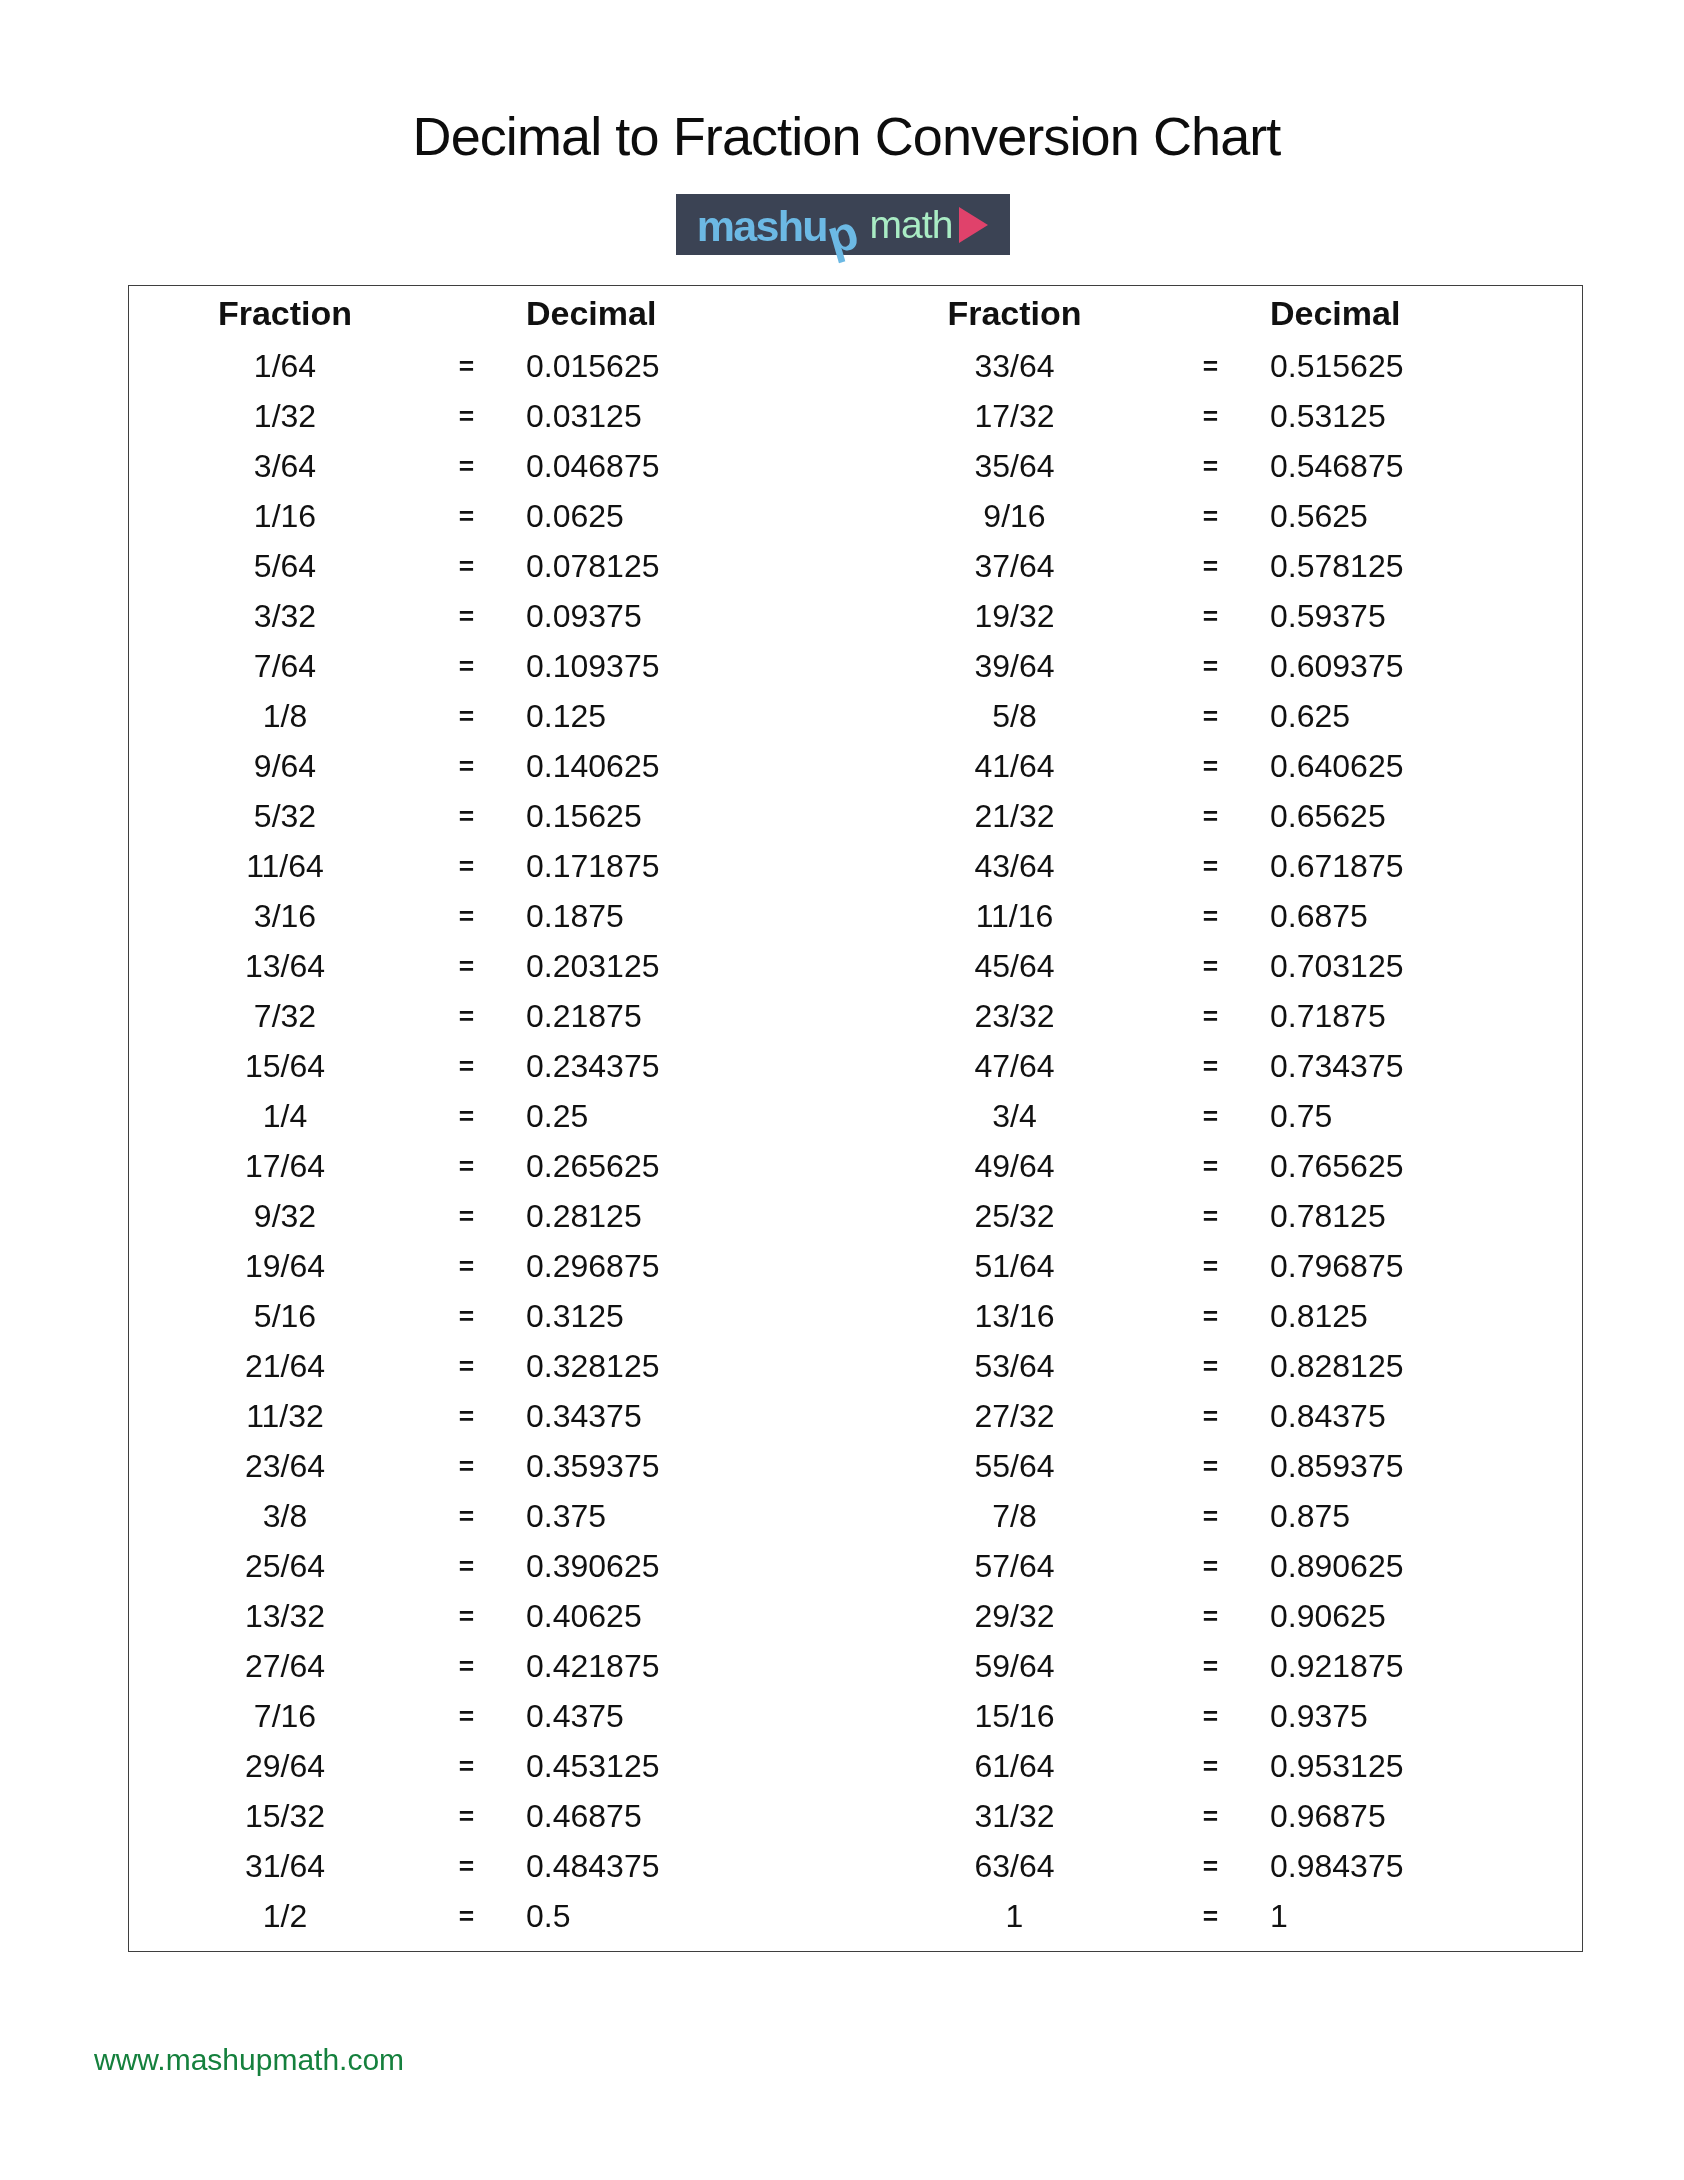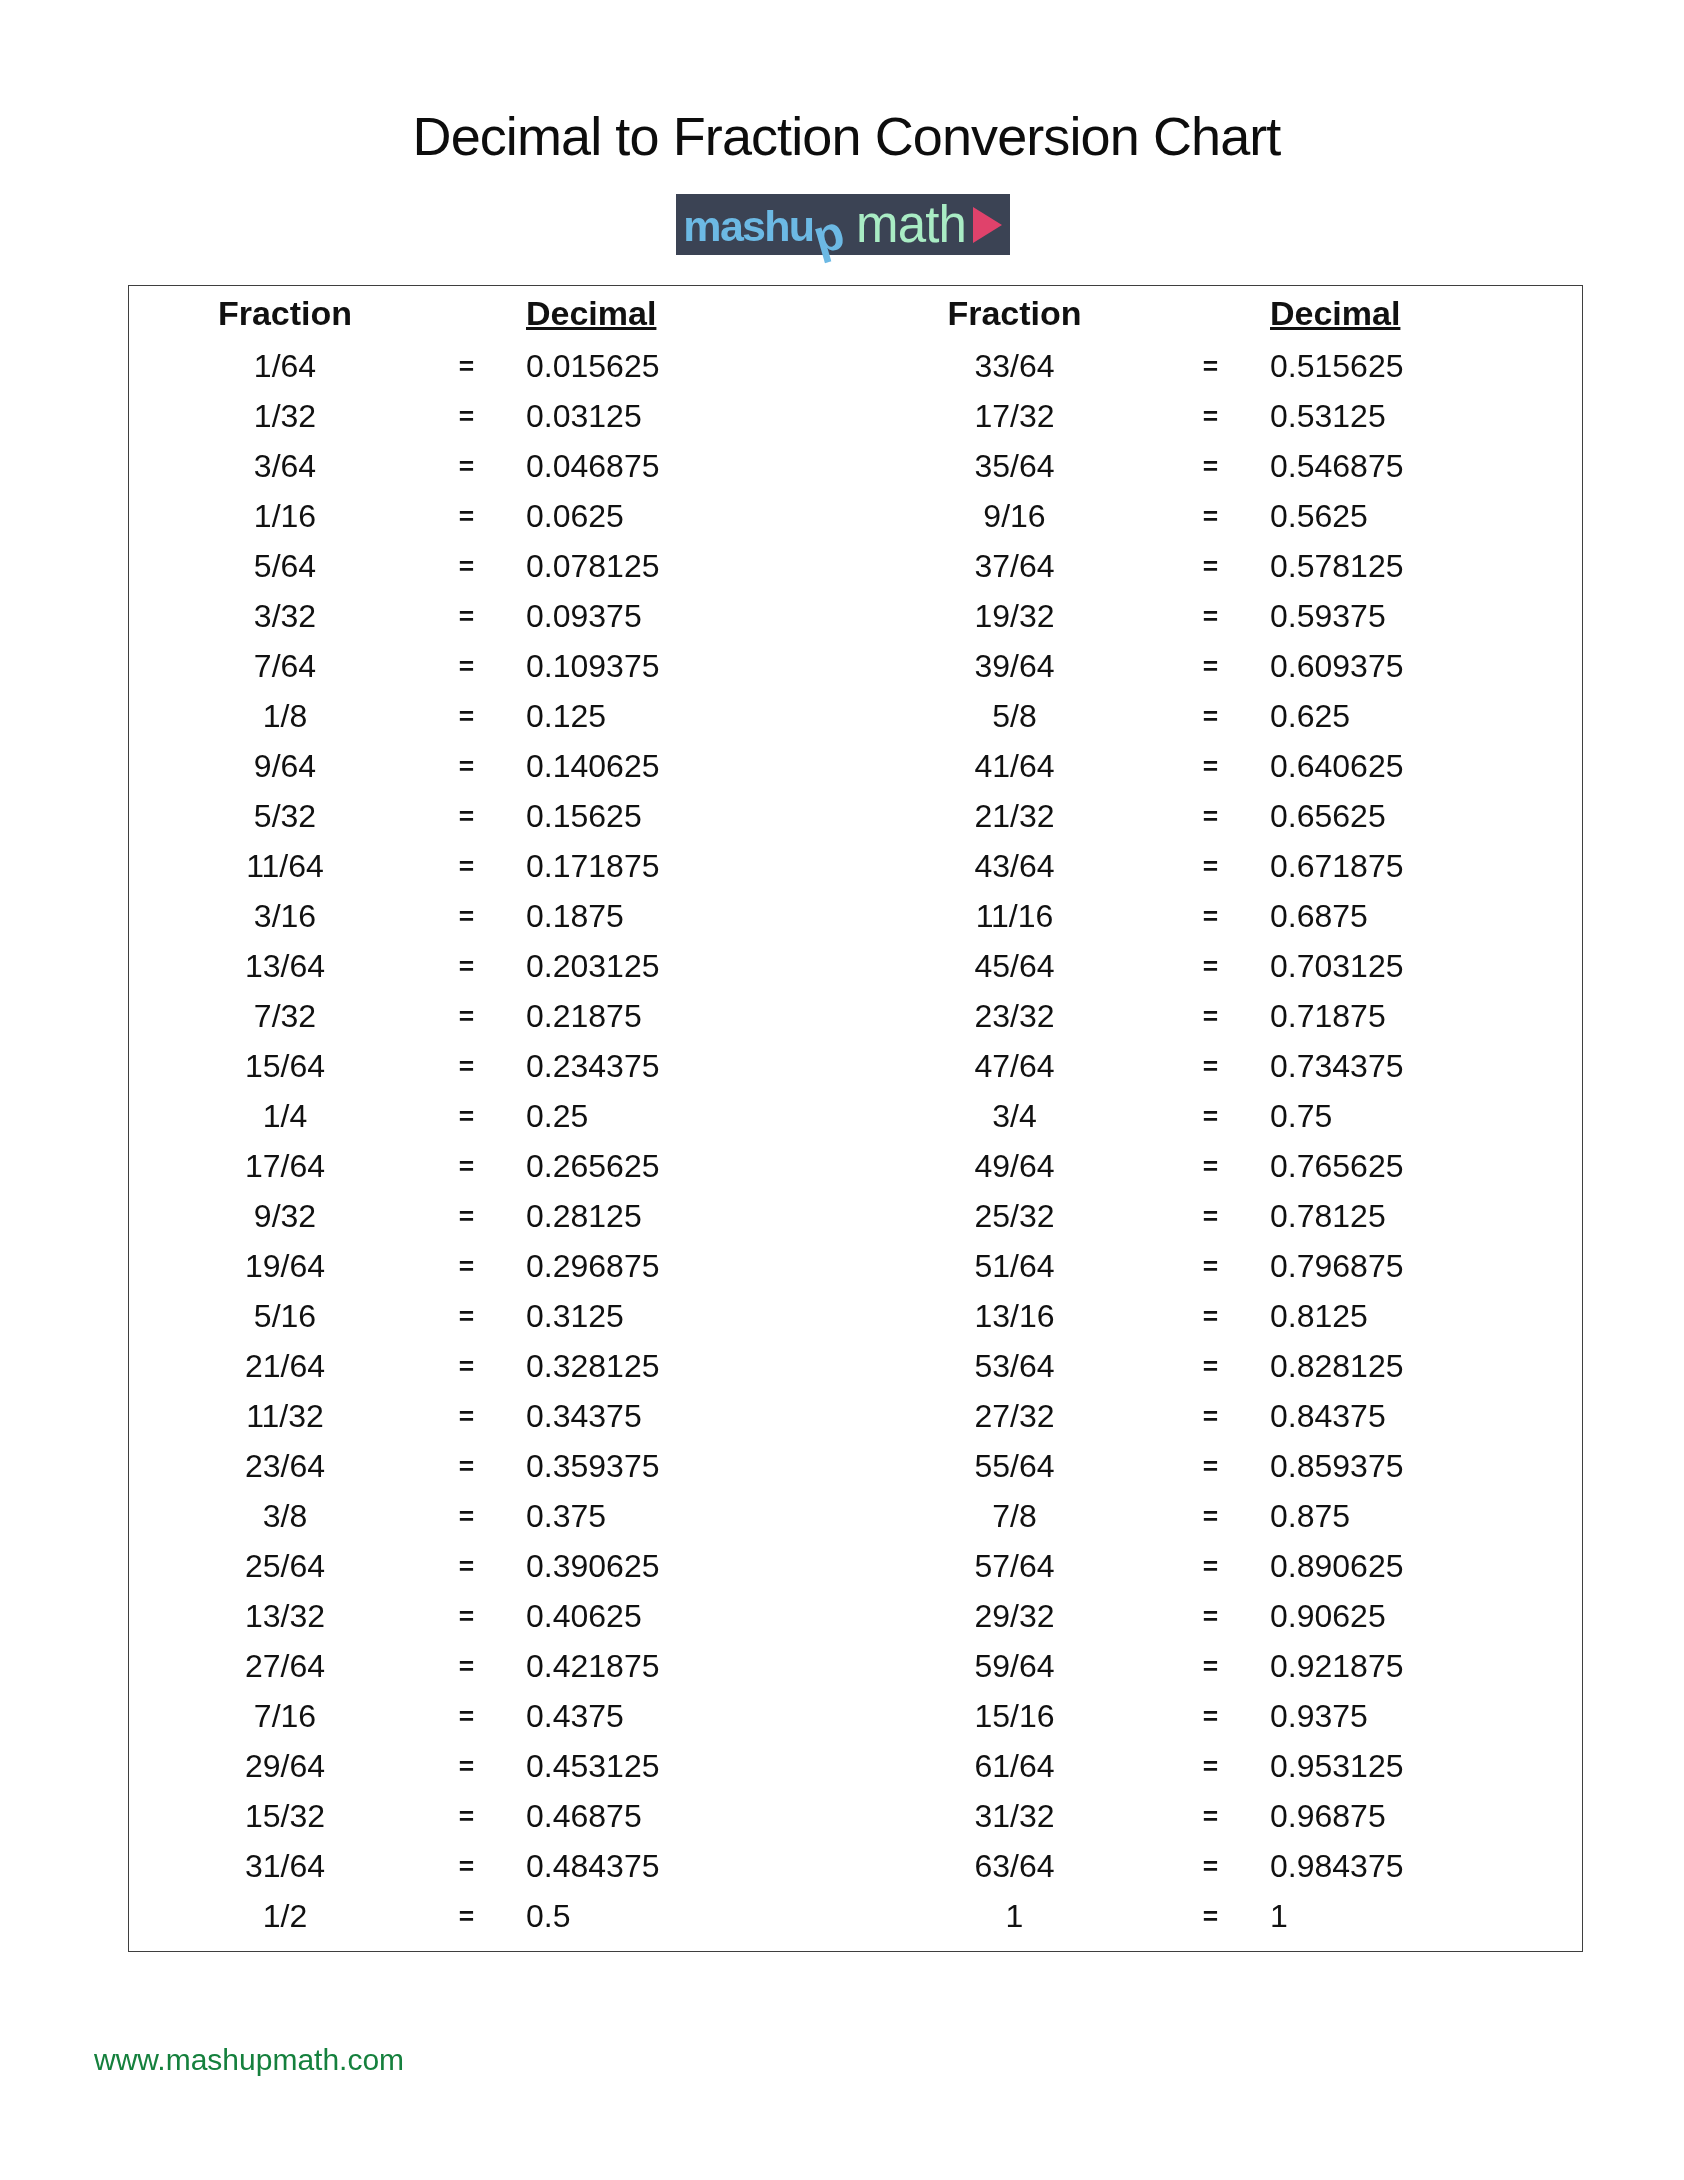--- a/index.html
+++ b/index.html
@@ -48,21 +48,21 @@
     display: inline-block;
     color: var(--logo_blue, #6cb9e4);
     font-weight: 700;
     font-size: 48px;
     line-height: 1;
     transform: rotate(-16deg) translate(-1.7px, 10.2px);
   }
   .logo .word2 {
     color: var(--logo_green, #a9ecc4);
     font-weight: 400;
-    font-size: 51px;
+    font-size: 39px;
     letter-spacing: -0.9px;
     line-height: 1;
     margin-left: 15px;
   }
   .play-triangle {
     width: 0;
     height: 0;
     border-top: 18px solid transparent;
     border-bottom: 18px solid transparent;
     border-left: 29px solid var(--logo_play, #e0426b);
@@ -86,21 +86,21 @@
   }
   .header-row {
     height: 55px;
     font-weight: 700;
     font-size: 34px;
   }
   .rows .grid-row { height: 50px; font-size: 32px; }
   .cell-frac   { text-align: center; }
   .cell-eq     { text-align: center; font-size: 26.4px; font-weight: 700; }
   .cell-dec    { text-align: left; padding-left: 34px; }
-  .header-row .cell-dec { padding-left: 34px; text-decoration: underline; }
+  .header-row .cell-dec { padding-left: 34px; }
   
   .footer-url {
     position: absolute;
     left: 94px;
     top: 2043px;
     font-size: 30px;
     color: #15803d;
   }
 </style>
 </head>

